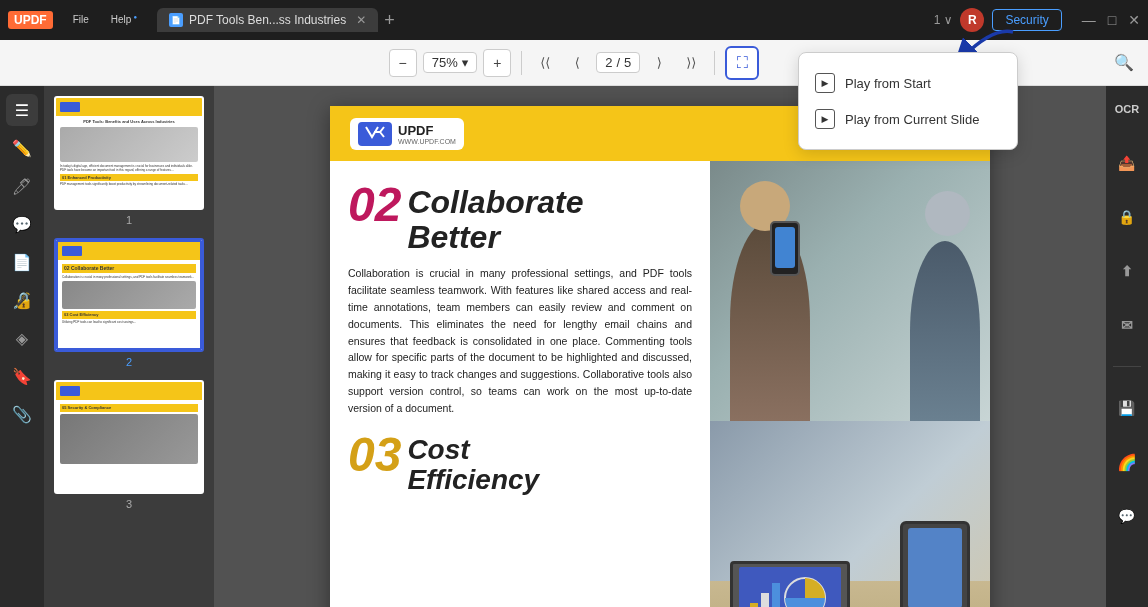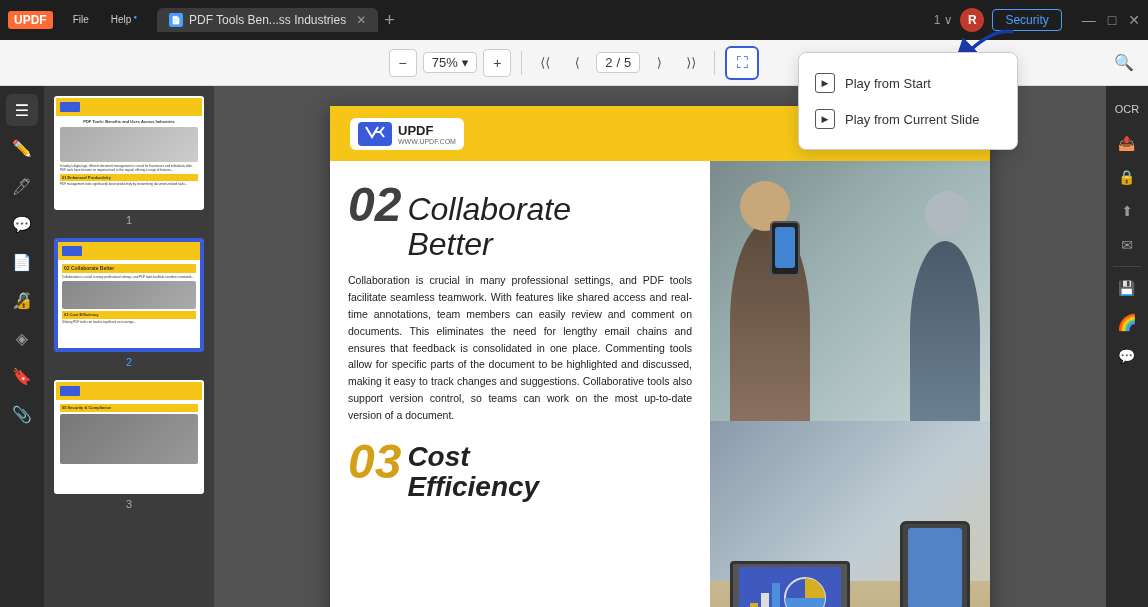--- a/index.html
+++ b/index.html
@@ -346,35 +346,34 @@
     }
     .pdf-right-col {
       width: 280px;
       flex-shrink: 0;
     }
 
     .section-number {
       font-size: 48px;
       font-weight: 900;
       font-style: italic;
-      color: #404040;
+      color: #be185d;
       line-height: 1;
       display: inline-block;
       margin-right: 6px;
     }
     .section-title {
       font-size: 32px;
-      font-weight: 400;
+      font-weight: 700;
       font-style: italic;
       color: #222;
       line-height: 1.1;
       display: inline-block;
       vertical-align: top;
       padding-top: 4px;
-      margin-top: 7px;
     }
     .section-header {
       display: flex;
       align-items: flex-start;
       margin-bottom: 10px;
     }
     .body-text {
       font-size: 10.5px;
       color: #222;
       line-height: 1.6;
@@ -443,22 +442,23 @@
     }
 
     
     .right-sidebar {
       width: 42px;
       background: #2b2b2b;
       display: flex;
       flex-direction: column;
       align-items: center;
       padding: 8px 0;
-      gap: 4px;
+      gap: 24px;
       flex-shrink: 0;
+      font-weight: bold;
     }
     .right-icon {
       width: 30px;
       height: 30px;
       display: flex;
       align-items: center;
       justify-content: center;
       border-radius: 4px;
       cursor: pointer;
       color: #999;

